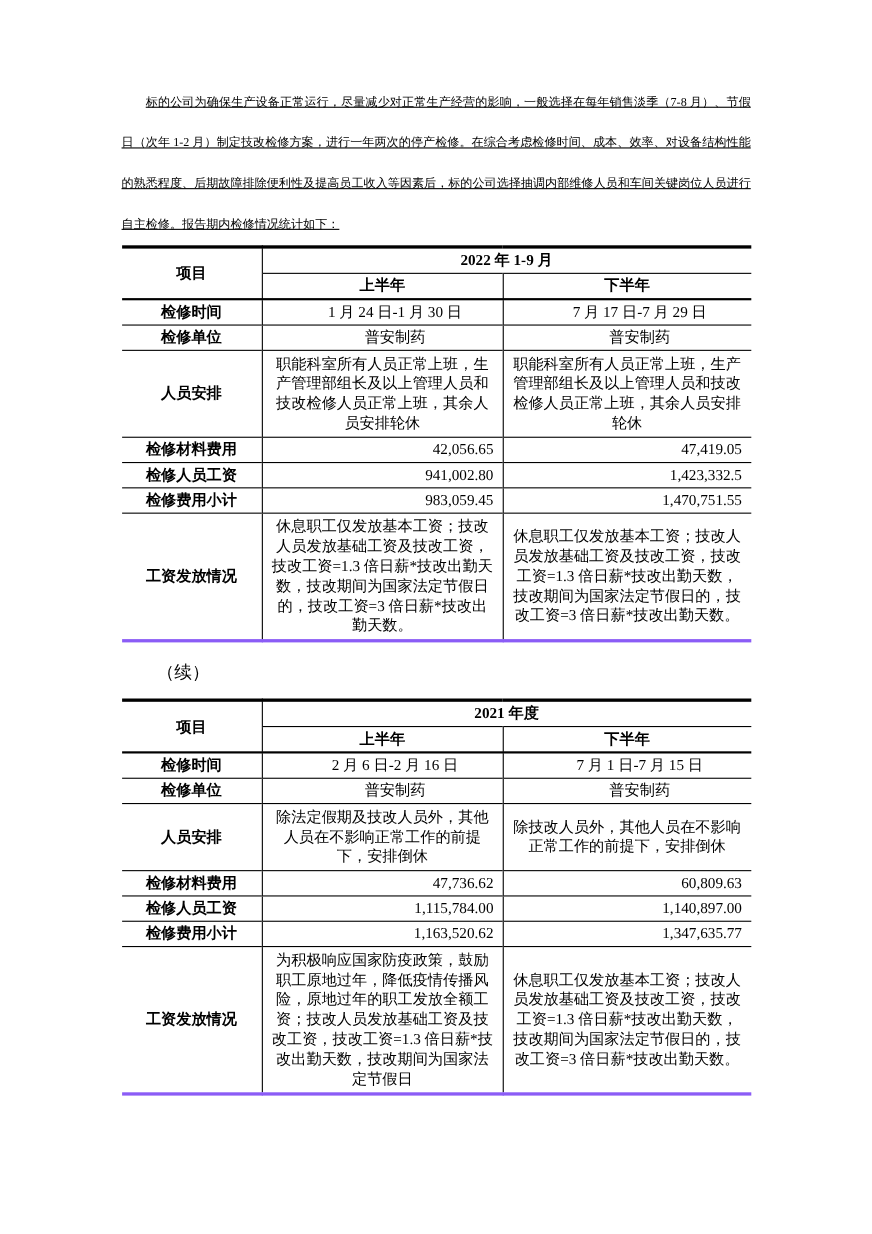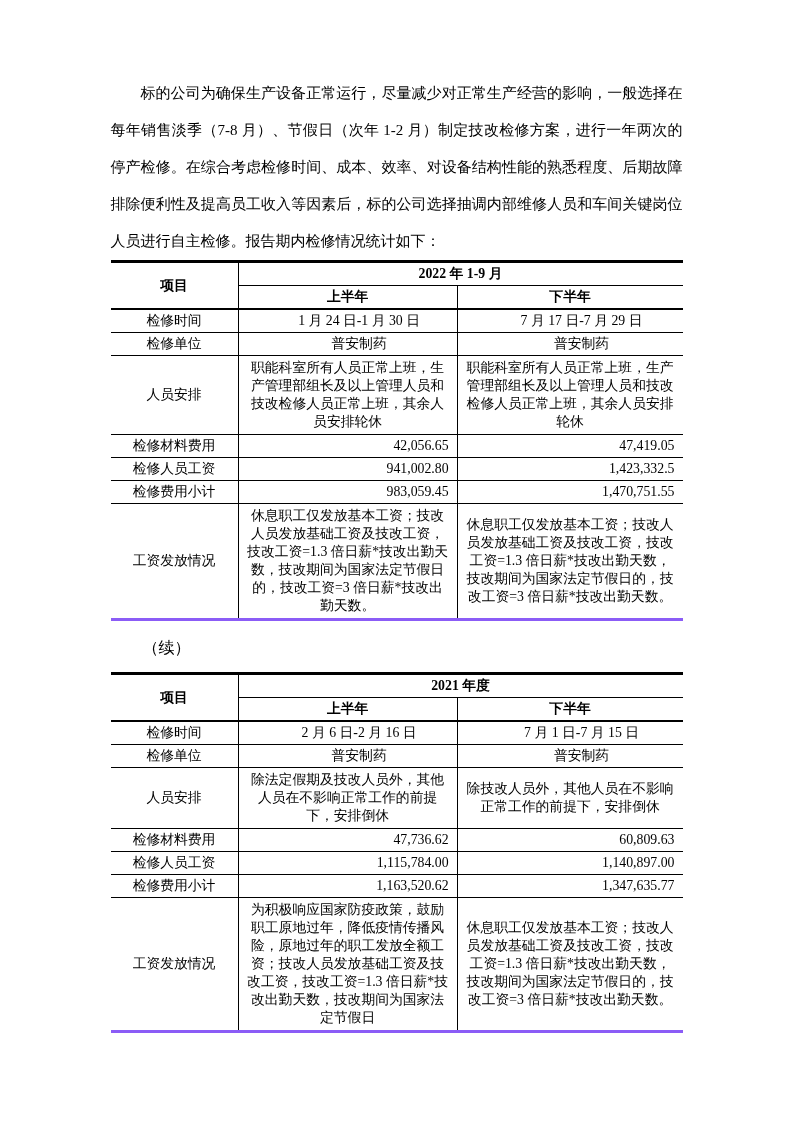--- a/index.html
+++ b/index.html
@@ -15,43 +15,43 @@
   
   .doc-header {
     display:flex; justify-content:space-between; align-items:flex-end;
     font-size:15px; padding-bottom:5px;
     border-bottom:2px solid #000;
   }
 
   
   .para {
     margin:29px 0 0 0;
-    font-size:15px; line-height:37px;
-    text-align:justify; text-indent:2em;
+    font-size:11px; line-height:37px;
+    text-align:justify; text-indent:2em;text-decoration:underline;
   }
 
   .unit-label { text-align:right; font-size:15px; margin:5px 2px 6px 0; }
 
   .continued { font-size:16px; margin:17px 0 13px 0; text-indent:2em; }
 
   
   table {
     width:100%; border-collapse:collapse;
     border-top:3px solid #000; border-bottom:3px solid #8b5cf6;
     font-size:13.8px;
   }
   thead { border-bottom:2px solid #000; }
   tr { border-top:1px solid #000; }
   th, td { padding:2px 6px; vertical-align:middle; line-height:18px; }
   th { font-weight:bold; text-align:center; }
   .vline { border-left:1px solid #000; }
   col.c-label  { width:22.3%; }
   col.c-first  { width:38.3%; }
   col.c-second { width:39.4%; }
-  td.rowlabel   { text-align:center; }
+  td.rowlabel   { text-align:center;font-weight:bold; }
   td.cell-center{ text-align:center;padding-left:29px; }
   td.cell-right { text-align:right; padding-right:8px; }
   td.multi { padding:3px 7px;text-align:center; }
 </style>
 </head>
 <body>
 
 <div class="content">
 
 

